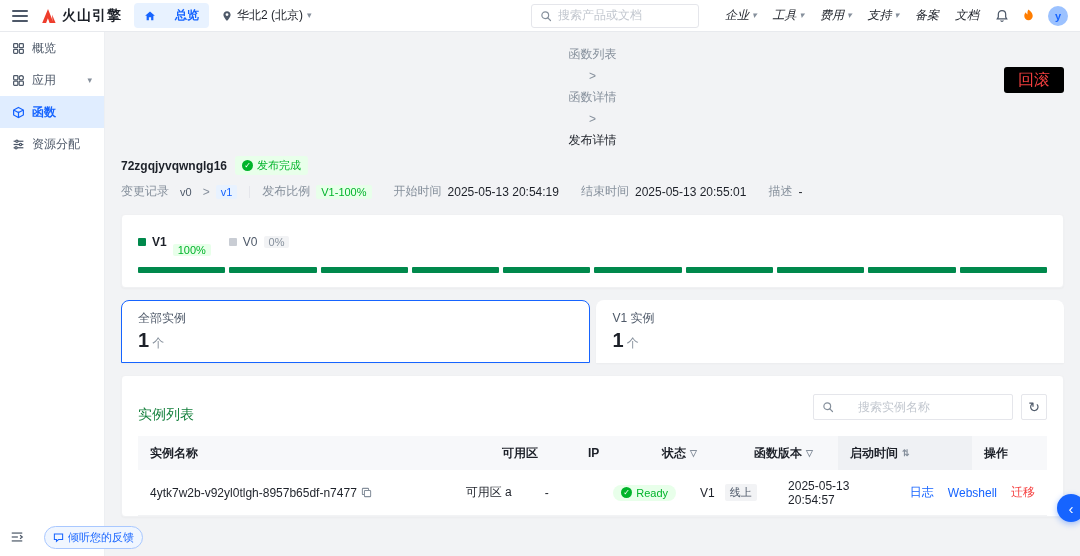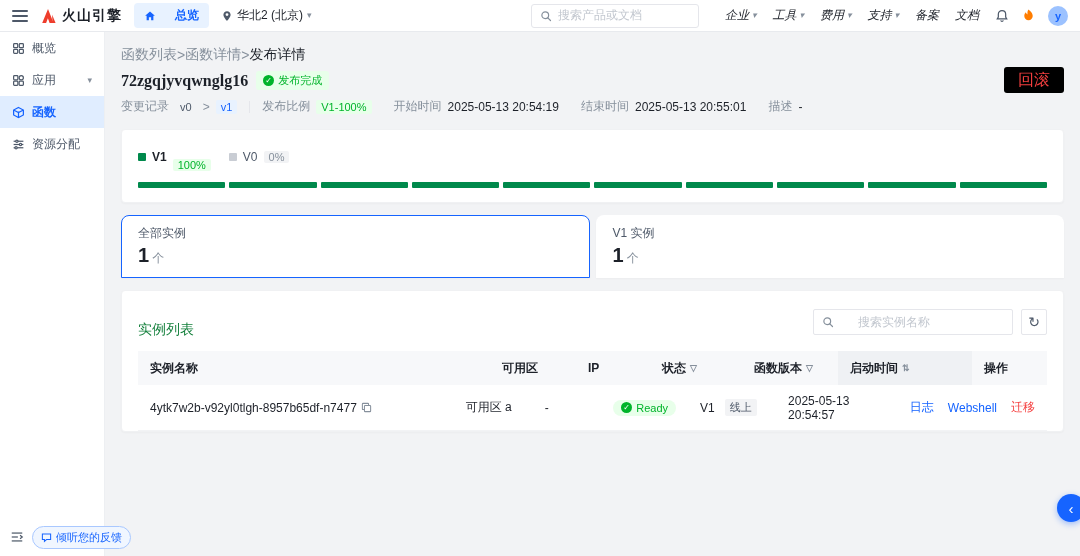--- a/index.html
+++ b/index.html
@@ -30,32 +30,32 @@
   
   .sidebar { position:fixed; top:32px; left:0; bottom:0; width:105px; background:#fff;
              border-right:1px solid #EDEFF2; z-index:10; }
   .side-title { display:flex; align-items:center; gap:7px; padding:13px 12px 11px; font-size:13px; font-weight:bold; color:#1D2129; }
   .menu-item { height:32px; display:flex; align-items:center; gap:7px; padding:0 12px;
                font-size:12px; color:#4E5969; cursor:pointer; }
   .menu-item .mi-caret { margin-left:auto; }
   .menu-item.active { background:#E0EDFF; color:#1664FF; font-weight:bold; }
   .menu-item.active svg { stroke:#1664FF; }
   .side-footer { position:absolute; bottom:0; left:0; right:0; height:38px; display:flex;
-                 align-items:center; gap:8px; padding:0 10px; background:#fff; }
+                 align-items:center; gap:20px; padding:0 10px; background:#fff; }
   .feedback-pill { display:flex; align-items:center; gap:4px; background:#F0F6FF; border:1px solid #A9C8FF;
                    color:#1664FF; font-size:11px; padding:3px 8px; border-radius:999px; cursor:pointer; white-space:nowrap; }
 
   
   .main { position:fixed; top:32px; left:105px; right:0; bottom:0; background:#F2F3F5;
           padding:14px 16px; overflow:hidden; }
-  .breadcrumb { display:flex; align-items:center; font-size:14px; color:#86909C; }
+  .breadcrumb { display:flex; align-items:center; gap:6px; font-size:12px; color:#86909C;flex-direction:column; }
   .breadcrumb .crumb { cursor:pointer; }
   .breadcrumb .current { color:#1D2129; cursor:default; }
   .title-row { margin-top:7px; display:flex; align-items:center; gap:8px; }
-  .page-title { font-size:16px; font-weight:bold; color:#1D2129;font-family:Liberation Serif, serif; }
+  .page-title { font-size:12px; font-weight:bold; color:#1D2129; }
   .badge-green { display:inline-flex; align-items:center; gap:4px; background:#E8FFEA; color:#00B42A;
                  font-size:11px; padding:2px 7px; border-radius:3px; }
   .check-dot { width:11px; height:11px; border-radius:50%; background:#00B42A; color:#fff;
                display:inline-flex; align-items:center; justify-content:center; font-size:8px; }
   .meta-row { margin-top:8px; display:flex; align-items:center; gap:6px; font-size:12px; color:#86909C; flex-wrap:nowrap; }
   .meta-label { color:#86909C; }
   .meta-value { color:#1D2129; }
   .mini-tag { font-size:11px; padding:1px 5px; border-radius:2px; background:#F2F3F5; color:#4E5969; }
   .mini-tag.blue { background:#E8F2FF; color:#1664FF; }
   .mini-tag.green { background:#E8FFEA; color:#00B42A; }

